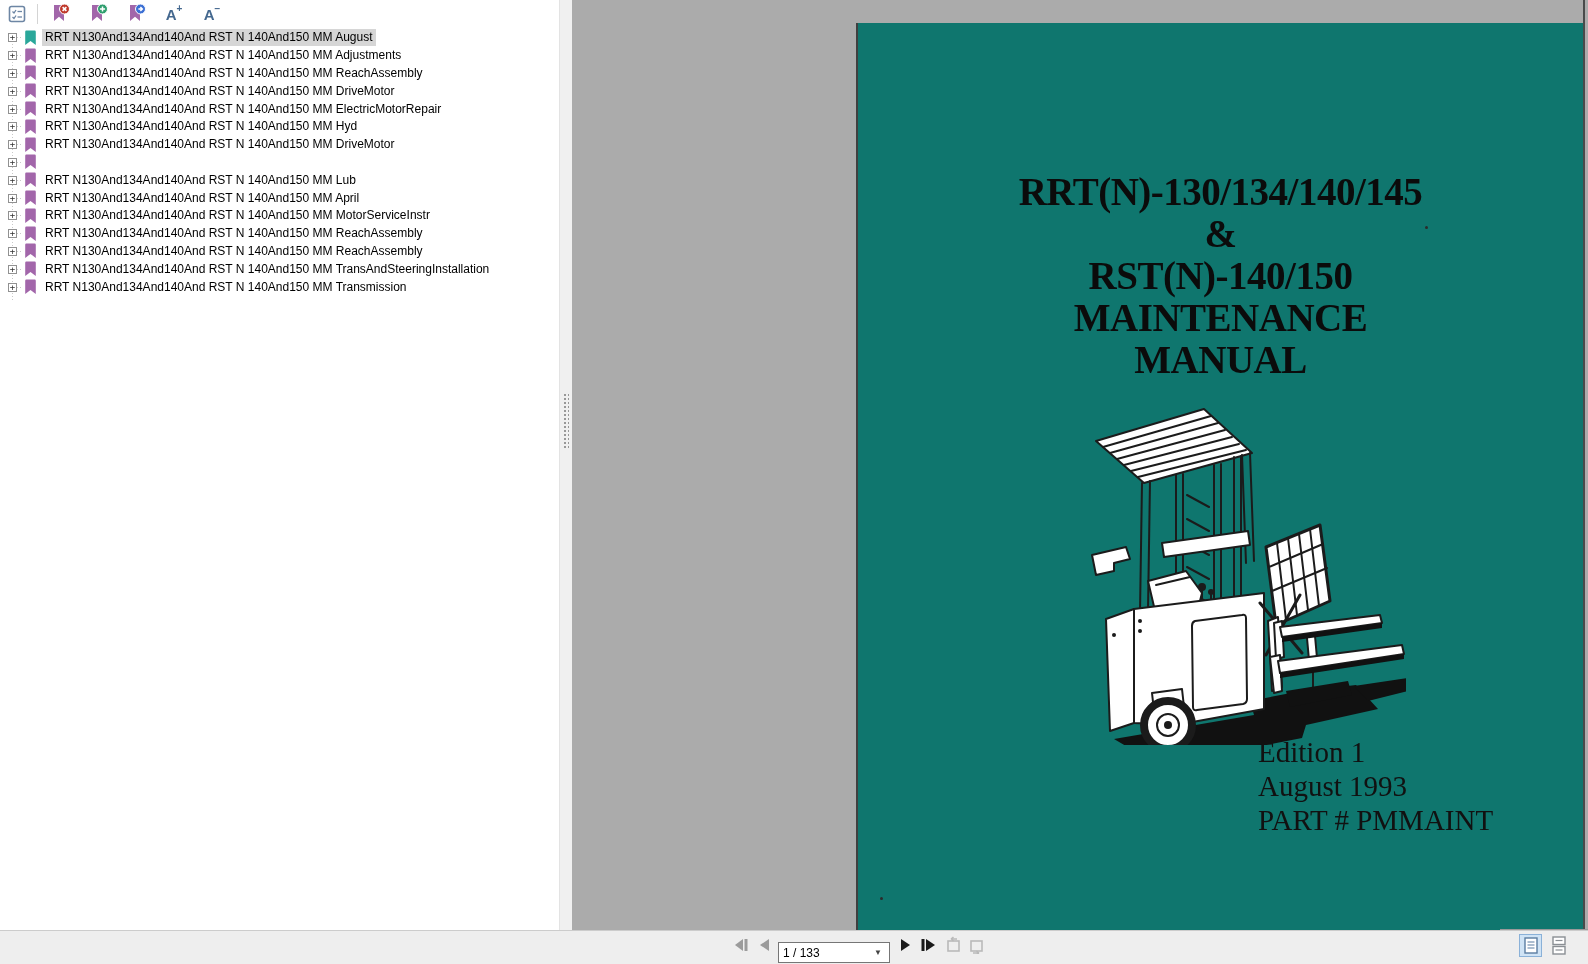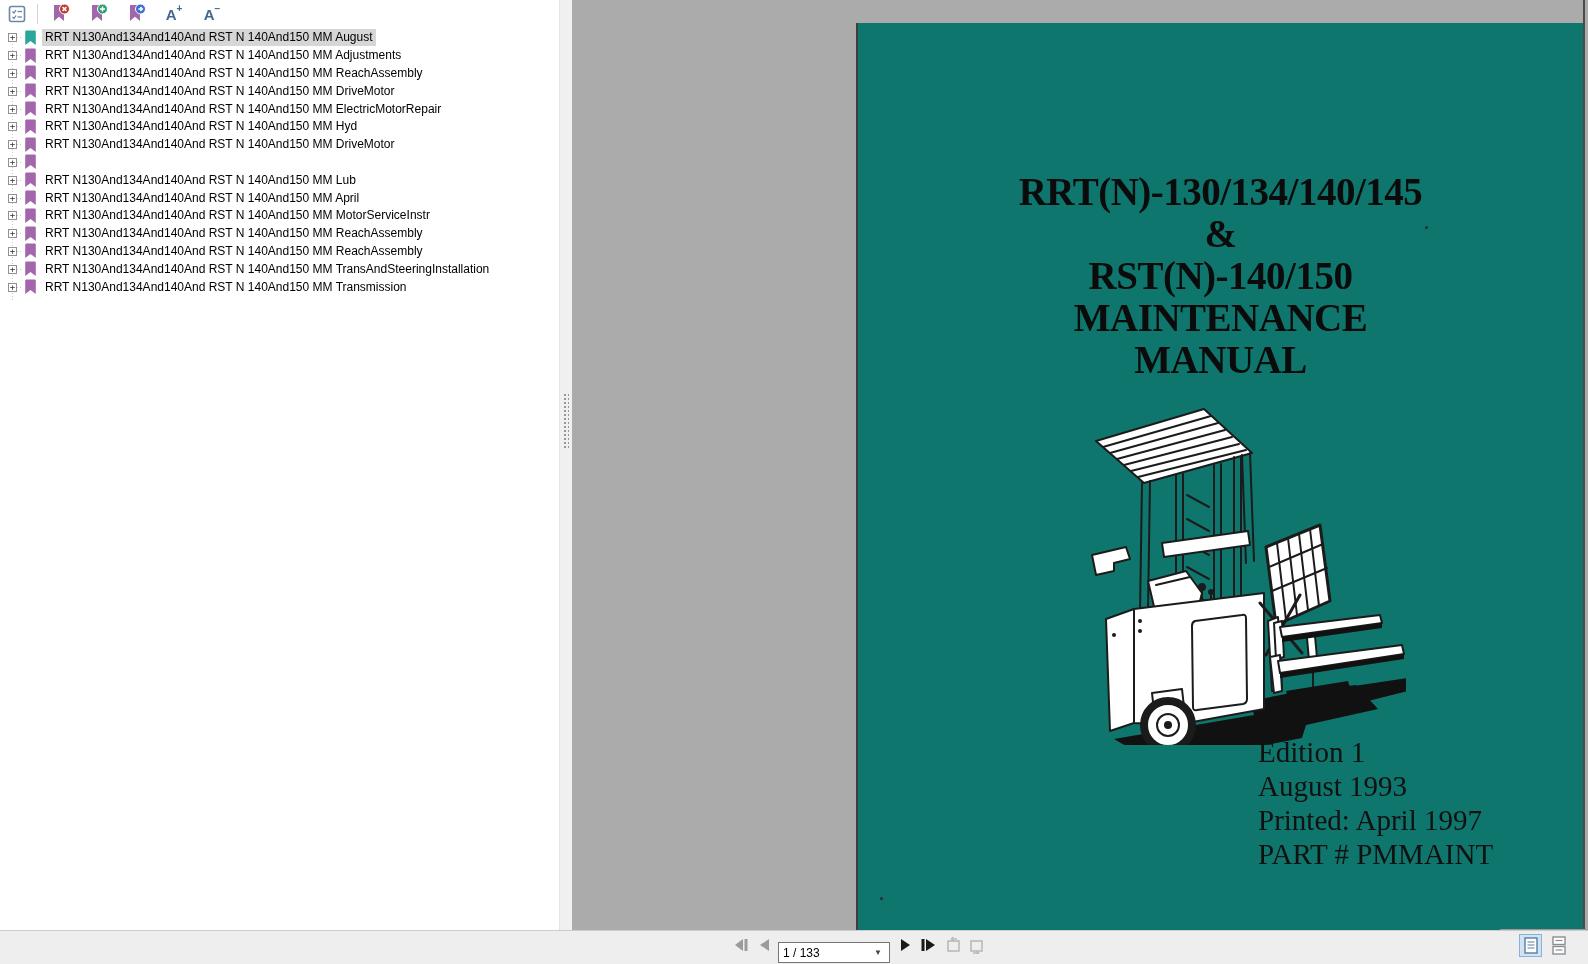--- a/index.html
+++ b/index.html
@@ -307,21 +307,20 @@
       <path d="M226 242 L326 228 L326 233 L226 247 Z" fill="#111" stroke="none"></path>
 
       <path d="M214 262 L224 260 L226 296 L218 298 Z" fill="#fff"></path>
       <path d="M222 266 L346 250 L348 259 L224 278 Z" fill="#fff"></path>
       <path d="M224 278 L348 259 L348 264 L224 283 Z" fill="#111" stroke="none"></path>
     </svg>
 
     <div class="edition-block">
       <div>Edition 1</div>
       <div>August 1993</div>
-      <div>Printed: April 1997</div>
       <div>PART # PMMAINT</div>
     </div>
   </div>
   <div class="page-right-edge"></div>
 </div>
 
 <div class="sb-corner"></div>
 
 <div class="bottombar">
   <div class="nav-btn" style="left:730px;">

